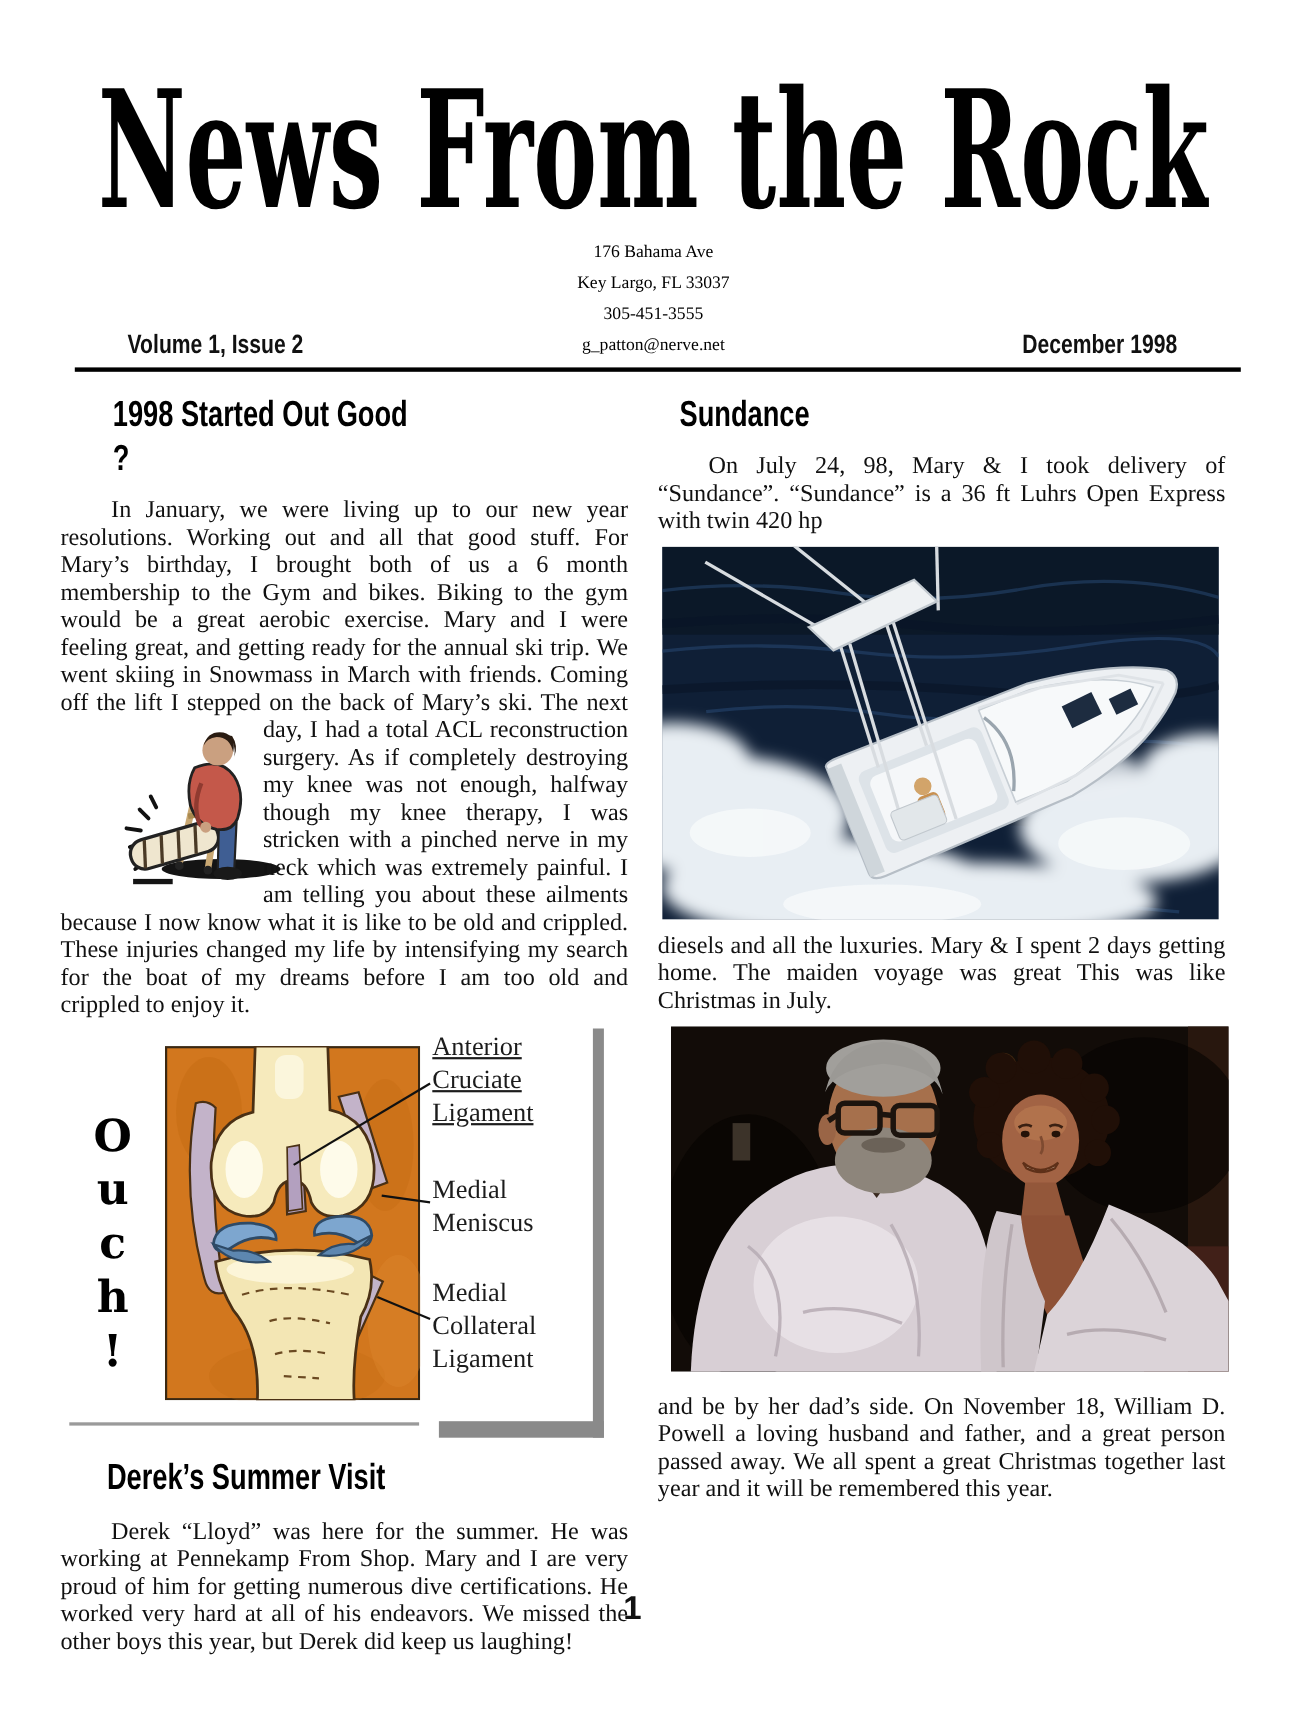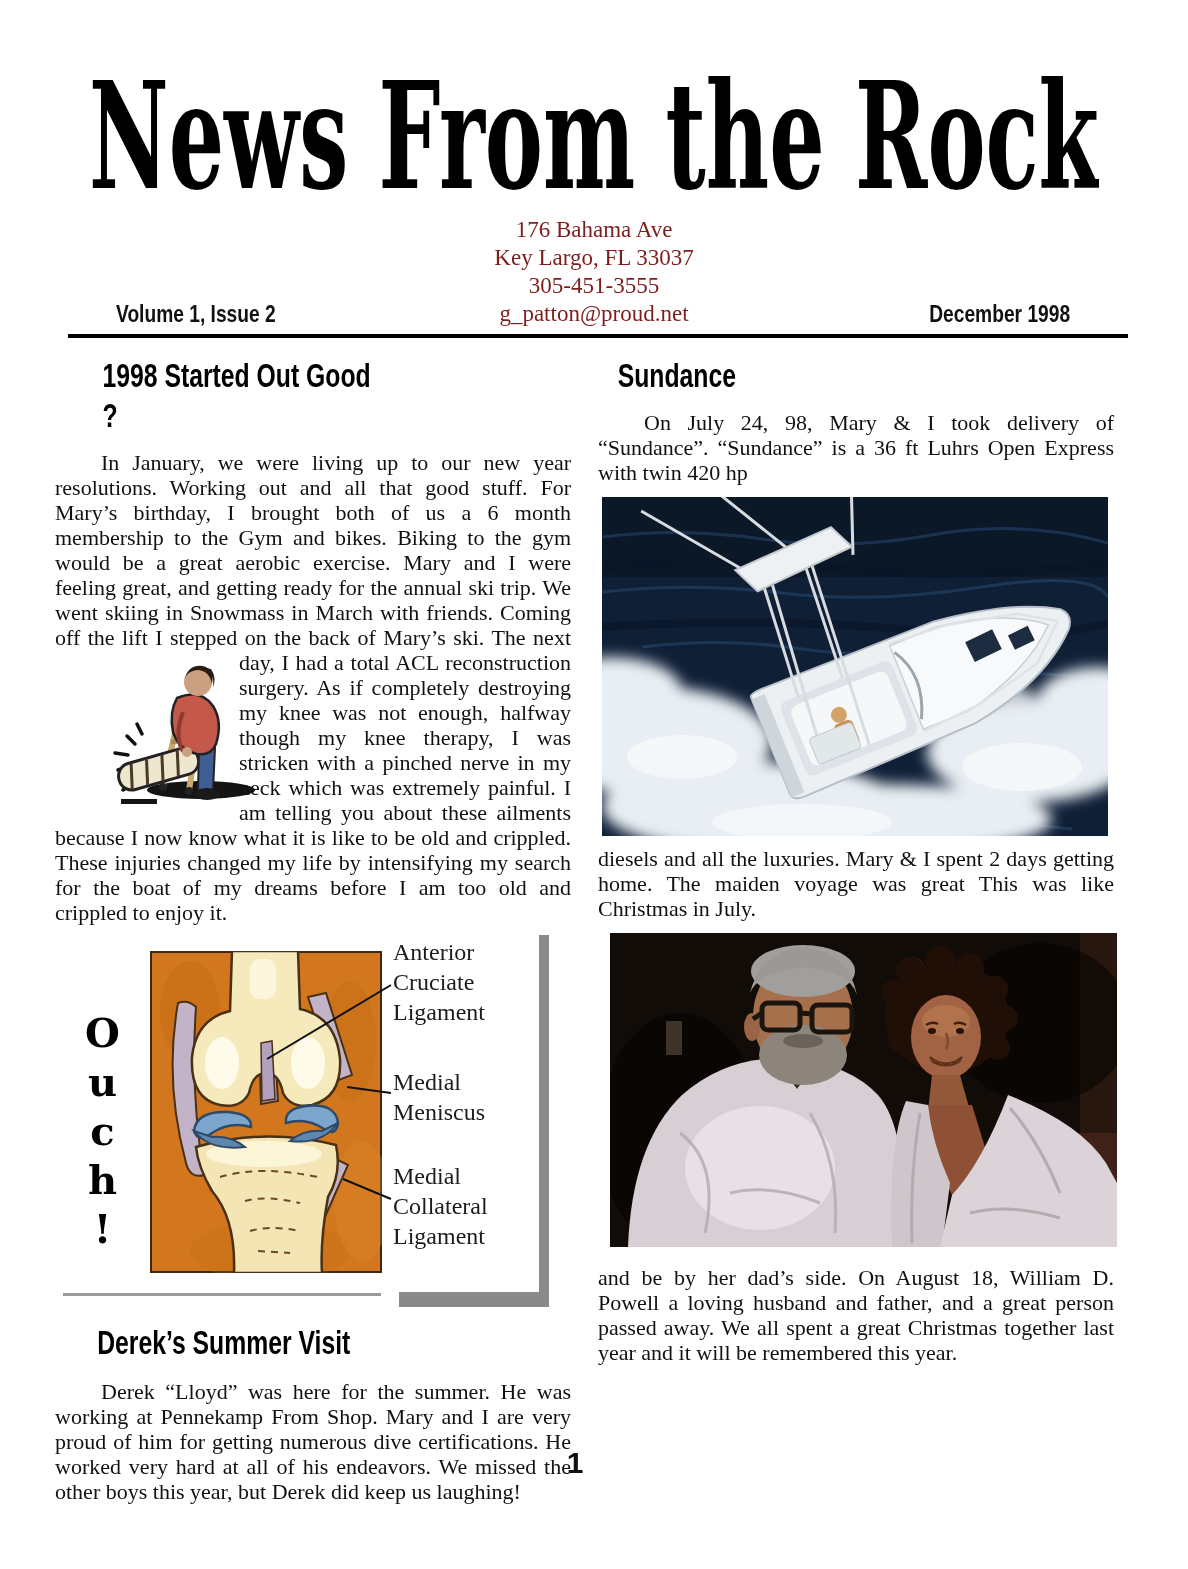--- a/index.html
+++ b/index.html
@@ -3,21 +3,21 @@
 <meta charset="utf-8">
 <style>
   html,body { margin:0; padding:0; background:#ffffff; }
   .page {
     position:relative; width:1188px; height:1569px; background:#ffffff;
     font-family:"Liberation Serif", serif; color:#111; overflow:hidden;
   }
   
   .title-wrap { position:absolute; top:76px; left:89px; width:1010px; height:140px; }
   .addr { position:absolute; top:216px; left:0; width:1188px; text-align:center;
-          font-size:23px; line-height:28px; color:#7f1d1d; }
+          font-size:16px; line-height:28px; color:#000000; }
   .vol  { position:absolute; top:300px; left:116px; }
   .issue-date { position:absolute; top:300px; right:118px; }
   .h-cond { font-family:"Liberation Sans", sans-serif; font-weight:bold; display:inline-block; }
   .small-head { font-size:24px; transform:scaleX(0.8); }
   .vol .small-head { transform-origin:left center; }
   .issue-date .small-head { transform-origin:right center; }
   .rule { position:absolute; top:334px; left:68px; width:1060px; height:4px; background:#000; }
   
   .col { position:absolute; top:352px; width:516px; }
   .col-left  { left:55px; }
@@ -33,21 +33,21 @@
   .knee-figure { position:relative; height:368px; margin-top:12px; }
   .ouch {
     position:absolute; left:24px; top:72px;
     writing-mode:vertical-rl; text-orientation:upright;
     font-family:"DejaVu Serif", serif; font-weight:bold; font-size:40px;
     letter-spacing:2px; color:#000;
   }
   .knee-img { position:absolute; left:95px; top:14px; }
   .knee-label { position:absolute; left:338px; font-size:24px; line-height:30px;
                 white-space:pre-line; color:#1c1c1c; }
-  .lbl-acl { top:0; } .lbl-mm { top:130px; } .lbl-mcl { top:224px; }
+  .lbl-acl { top:0;text-decoration:underline; } .lbl-mm { top:130px; } .lbl-mcl { top:224px; }
   .fig-vshadow { position:absolute; left:484px; top:-2px; width:10px; height:372px; background:#8a8a8a; }
   .fig-hshadow { position:absolute; left:344px; top:355px; width:150px; height:15px; background:#8a8a8a; }
   .fig-underline { position:absolute; left:8px; top:356px; width:318px; height:3px; background:#9a9a9a; }
   .callouts { position:absolute; left:0; top:0; pointer-events:none; }
   
   .photo { display:block; }
   .boat-wrap { margin:12px 0 0 4px; }
   .couple-wrap { margin:12px 0 0 12px; }
   
   .pagenum { position:absolute; top:1446px; left:0; width:1150px; text-align:center; }
@@ -61,21 +61,21 @@
   <div class="title-wrap">
     <svg width="1010" height="140" viewBox="0 0 1010 140">
       <text x="0" y="112" font-family="DejaVu Serif, serif" font-weight="bold" font-size="148" textLength="1010" lengthAdjust="spacingAndGlyphs" fill="#000">News From the Rock</text>
     </svg>
   </div>
 
   <div class="addr">
     <div>176 Bahama Ave</div>
     <div>Key Largo, FL  33037</div>
     <div>305-451-3555</div>
-    <div>g_patton@proud.net</div>
+    <div>g_patton@nerve.net</div>
   </div>
 
   <div class="vol">
     <span class="h-cond small-head">Volume 1, Issue 2</span>
   </div>
   <div class="issue-date">
     <span class="h-cond small-head">December 1998</span>
   </div>
 
   <div class="rule"></div>
@@ -337,19 +337,19 @@
         <path d="M296,168 Q278,210 282,314 L332,314 L340,250 Q322,210 318,172 Z" fill="#cfc6cb"></path>
         <path d="M398,162 Q470,190 496,230 L507,250 L507,314 L330,314 L342,262 Q372,230 398,162 Z" fill="#dbd3d8"></path>
         <g stroke="#b2a7ad" stroke-width="3" fill="none" opacity=".9">
           <path d="M310,180 Q300,240 302,310"></path>
           <path d="M400,175 Q430,210 450,260"></path>
           <path d="M360,280 Q400,270 450,285"></path>
         </g>
       </svg>
     </div>
 
-    <p class="body-text mt18">and be by her dad’s side.  On August 18, William D. Powell a loving husband and father, and a great person passed away.  We all spent a great Christmas together last year and it will be remembered this year.</p>
+    <p class="body-text mt18">and be by her dad’s side.  On November 18, William D. Powell a loving husband and father, and a great person passed away.  We all spent a great Christmas together last year and it will be remembered this year.</p>
   </div>
 
   <div class="pagenum">
     <span>1</span>
   </div>
 </div>
 
 </body></html>

